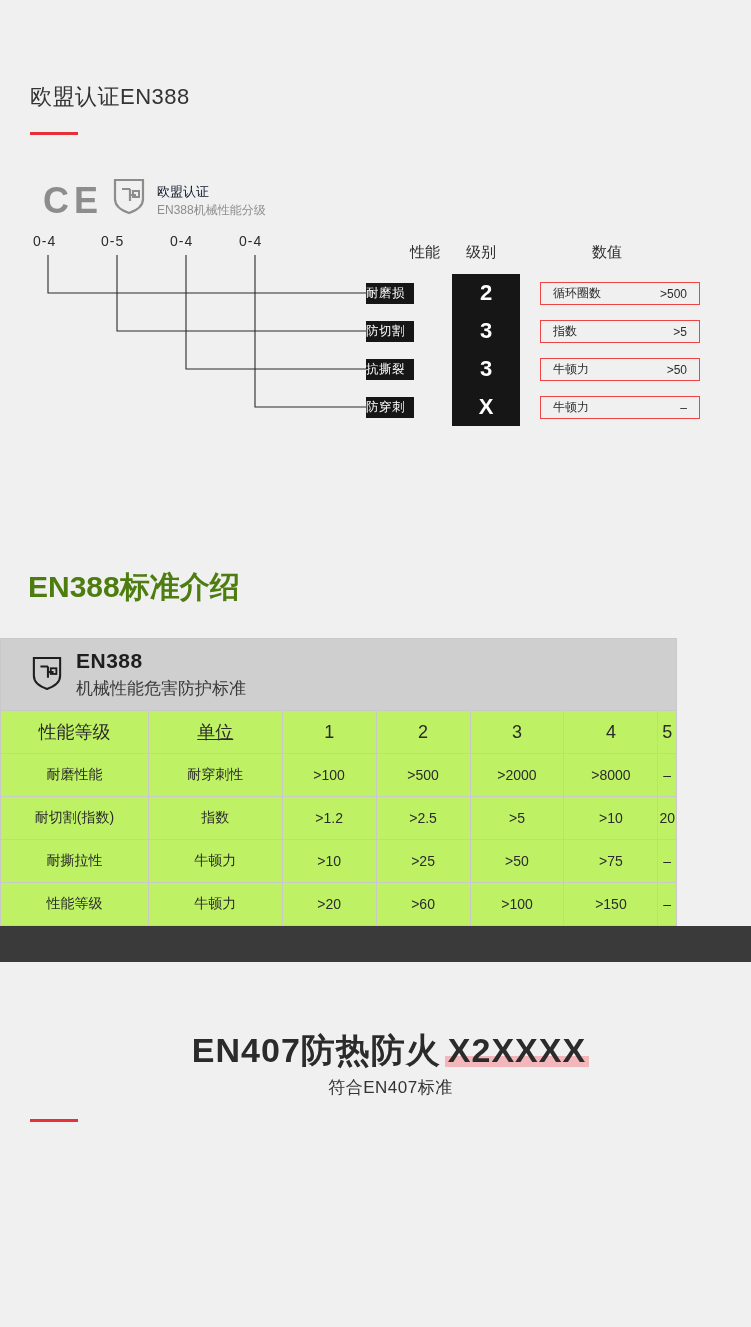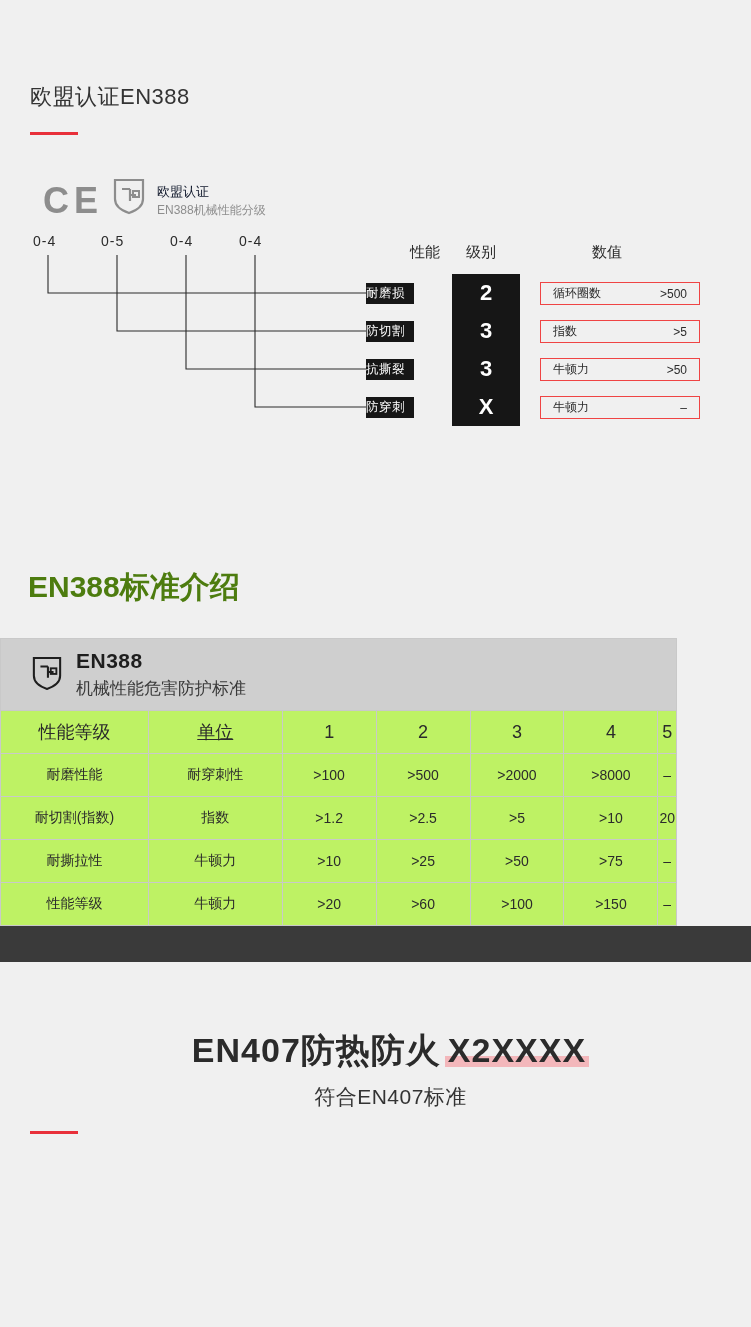--- a/index.html
+++ b/index.html
@@ -75,21 +75,21 @@
   .thead-txt { margin-left: 14px; text-align: left; }
   .thead-txt .t1 { font-size: 21px; font-weight: bold; color: #1e1e1e; letter-spacing: .5px; }
   .thead-txt .t2 { font-size: 17px; color: #3a3a3a; margin-top: 4px; }
   table.en388 tr.hrow td { height: 43px; font-size: 18px; color: #2b2b2b; }
   table.en388 tr.drow td { height: 43px; font-size: 14px; color: #2b2b2b; }
   .darkbar { height: 36px; background: #3a3a3a; }
 
   
   .sec3 { background: #f0f0f0; padding: 70px 0 40px 0; text-align: center; }
   .sec3 .h1 { font-size: 34px; }
-  .sec3 .h2 { font-size: 21px; margin-top: 14px; }
+  .sec3 .h2 { font-size: 17px; margin-top: 7px; }
 </style>
 </head>
 <body>
 
 <div class="page">
 
   <section class="sec1">
     <div class="h2">欧盟认证EN388</div>
     <div class="redbar"></div>
 

